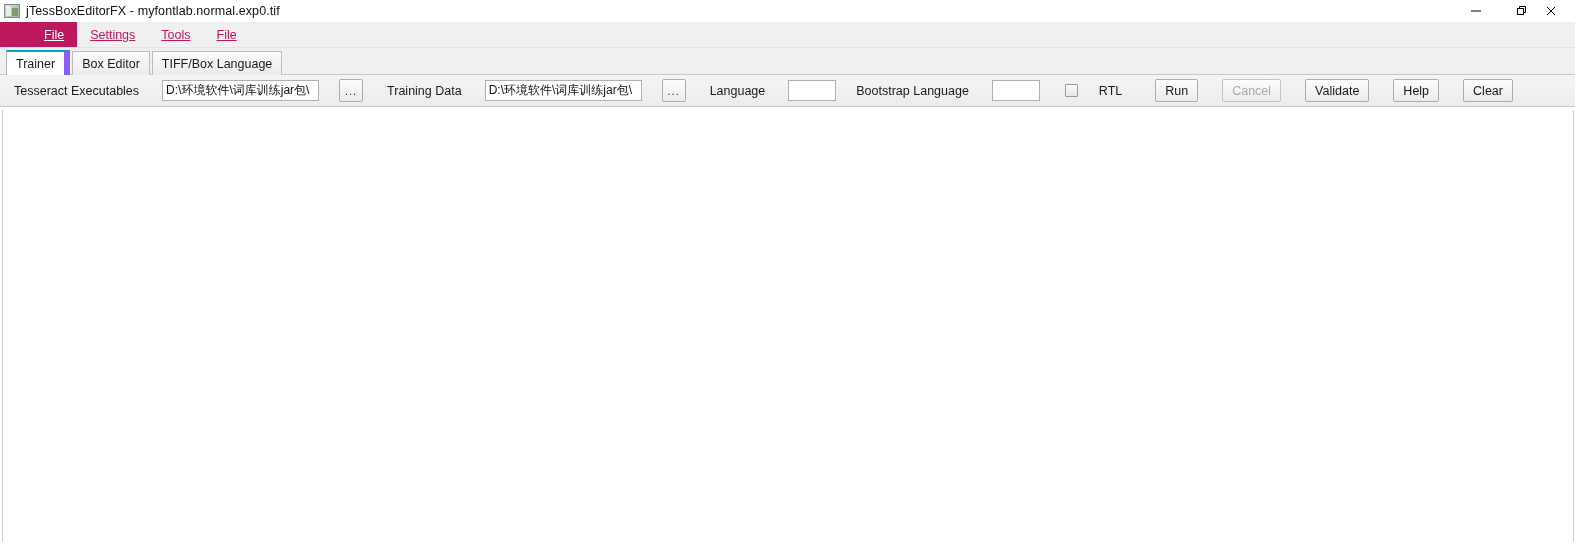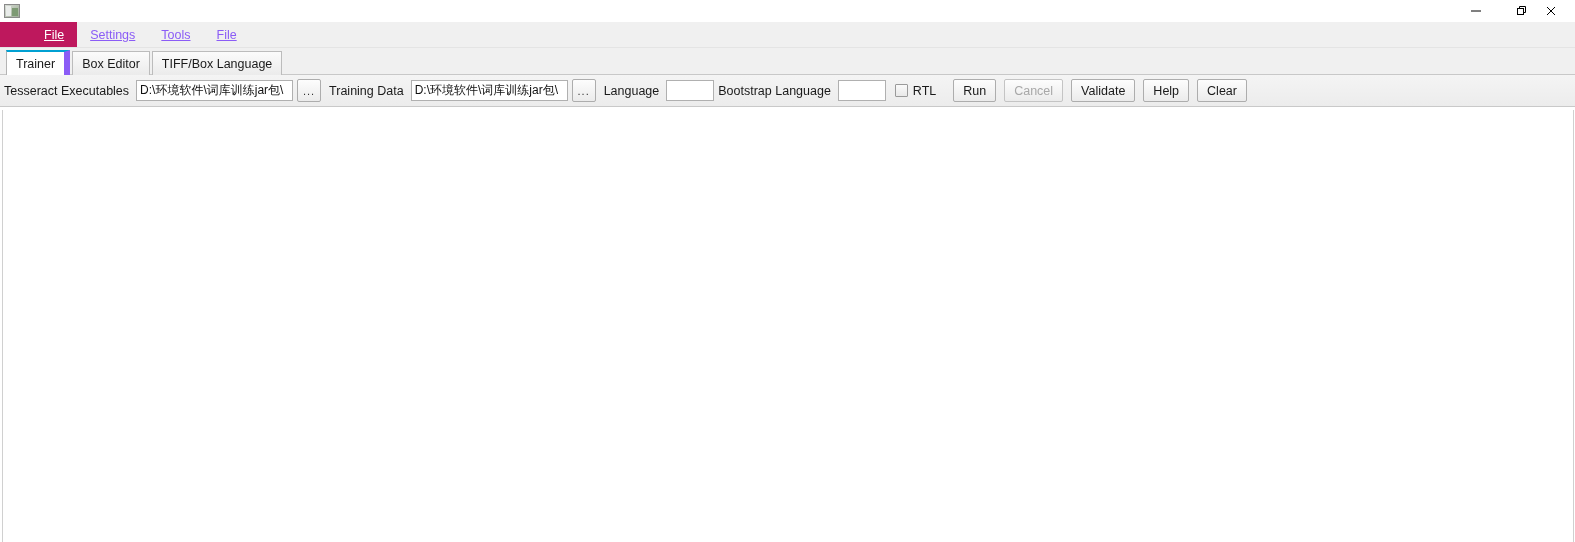--- a/index.html
+++ b/index.html
@@ -84,21 +84,21 @@
     background: #f0f0f0;
     display: flex;
     align-items: stretch;
     border-bottom: 1px solid #e4e4e4;
   }
   .menu-item {
     display: flex;
     align-items: center;
     padding: 0 13px;
     font-size: 12.5px;
-    color: #8b5cf6;
+    color: #be185d;
     white-space: nowrap;
   }
   .menu-item.active {
     background: #be185d;
     color: #ffffff;
     padding-left: 44px;
   }
   .mn { text-decoration: underline; }
 
   
@@ -143,23 +143,23 @@
     z-index: 2;
   }
 
   
   .toolbar {
     height: 32px;
     background: linear-gradient(180deg, #f4f4f4 0%, #ececec 100%);
     border-bottom: 1px solid #c9c9c9;
     display: flex;
     align-items: center;
-    padding: 0 0;
-    box-sizing: border-box;
-    gap: 0;
+    padding: 0 10px;
+    box-sizing: border-box;
+    gap: 16px;
   }
   .tb-label {
     font-size: 12.5px;
     color: #1a1a1a;
     white-space: nowrap;
     padding: 0 7px 0 4px;
   }
   .tb-input {
     height: 21px;
     border: 1px solid #b0b0b0;
@@ -240,20 +240,21 @@
     box-sizing: border-box;
     margin: 3px 0 0 2px;
     width: 1572px;
   }
 </style>
 </head>
 <body>
 
 <div class="titlebar">
   <div class="app-icon"></div>
+  <div class="title-text">jTessBoxEditorFX - myfontlab.normal.exp0.tif</div>
 
   <div class="winbtns">
     <div class="winbtn">
       <svg width="12" height="12" viewBox="0 0 12 12">
           <line x1="1" y1="6" x2="11" y2="6" stroke="#000" stroke-width="1"></line>
         </svg>
     </div>
     <div class="winbtn">
       <svg width="12" height="12" viewBox="0 0 12 12">
         <rect x="1.5" y="3.5" width="6" height="6" fill="none" stroke="#000" stroke-width="1"></rect>

